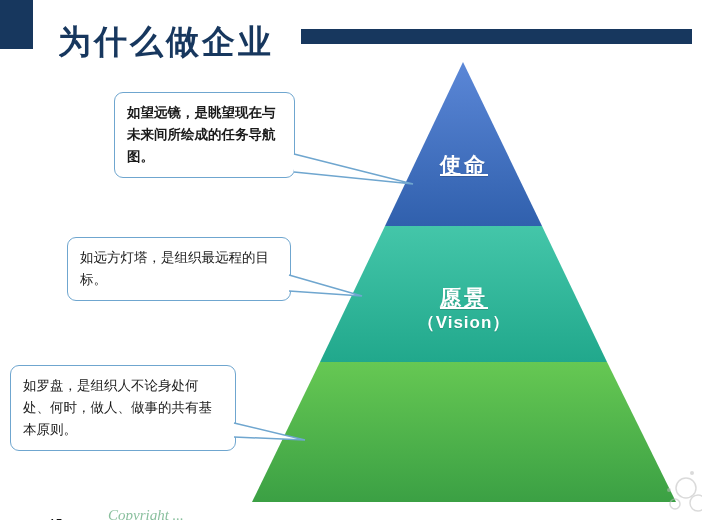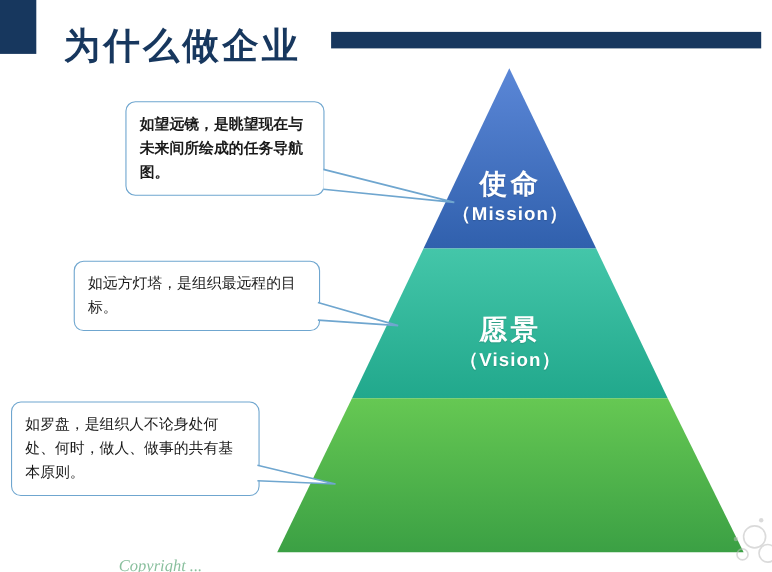--- a/index.html
+++ b/index.html
@@ -14,21 +14,21 @@
     position:absolute;left:58px;top:4px;font-size:33px;font-weight:bold;
     color:#17375e;letter-spacing:3px;white-space:nowrap;margin-top:16px;
   }
   .title-rule{position:absolute;left:301px;top:29px;width:391px;height:15px;background:#17375e;}
   
   .pyramid-svg{position:absolute;left:0;top:0;}
   .p-label{
     position:absolute;left:344px;width:240px;text-align:center;color:#ffffff;
     font-weight:bold;line-height:1.15;text-shadow:0 1px 1px rgba(0,0,0,0.15);
   }
-  .p-label .cn{font-size:25px;letter-spacing:3px;display:block;}
+  .p-label .cn{font-size:21px;letter-spacing:3px;display:block;text-decoration:underline;}
   .p-label .en{font-size:17px;display:block;margin-top:3px;letter-spacing:1px;}
   .label-mission{top:153px;}
   .label-vision{top:286px;}
   .label-values{top:413px;}
   
   .callout{
     position:absolute;background:#ffffff;border:1.5px solid #6fa6cf;border-radius:9px;
     padding:9px 12px;font-size:13.5px;line-height:1.62;color:#1a1a1a;z-index:3;
   }
   .callout-mission{left:114px;top:92px;width:155px;font-weight:bold;}
@@ -71,21 +71,20 @@
           <stop offset="1" stop-color="#3ba044"></stop>
       </linearGradient>
     </defs>
     <polygon points="463,62 542,226 385,226" fill="url(#gBlue)"></polygon>
     <polygon points="385,226 542,226 607,362 320,362" fill="url(#gTeal)"></polygon>
     <polygon points="320,362 607,362 676,502 252,502" fill="url(#gGreen)"></polygon>
   </svg>
 
   <div class="p-label label-mission">
     <span class="cn">使命</span>
-    <span class="en">（Mission）</span>
   </div>
   <div class="p-label label-vision">
     <span class="cn">愿景</span>
     <span class="en">（Vision）</span>
   </div>
 
   <div class="callout callout-mission">
     <span>如望远镜，是眺望现在与未来间所绘成的任务导航图。</span>
   </div>
   <div class="callout callout-values">

